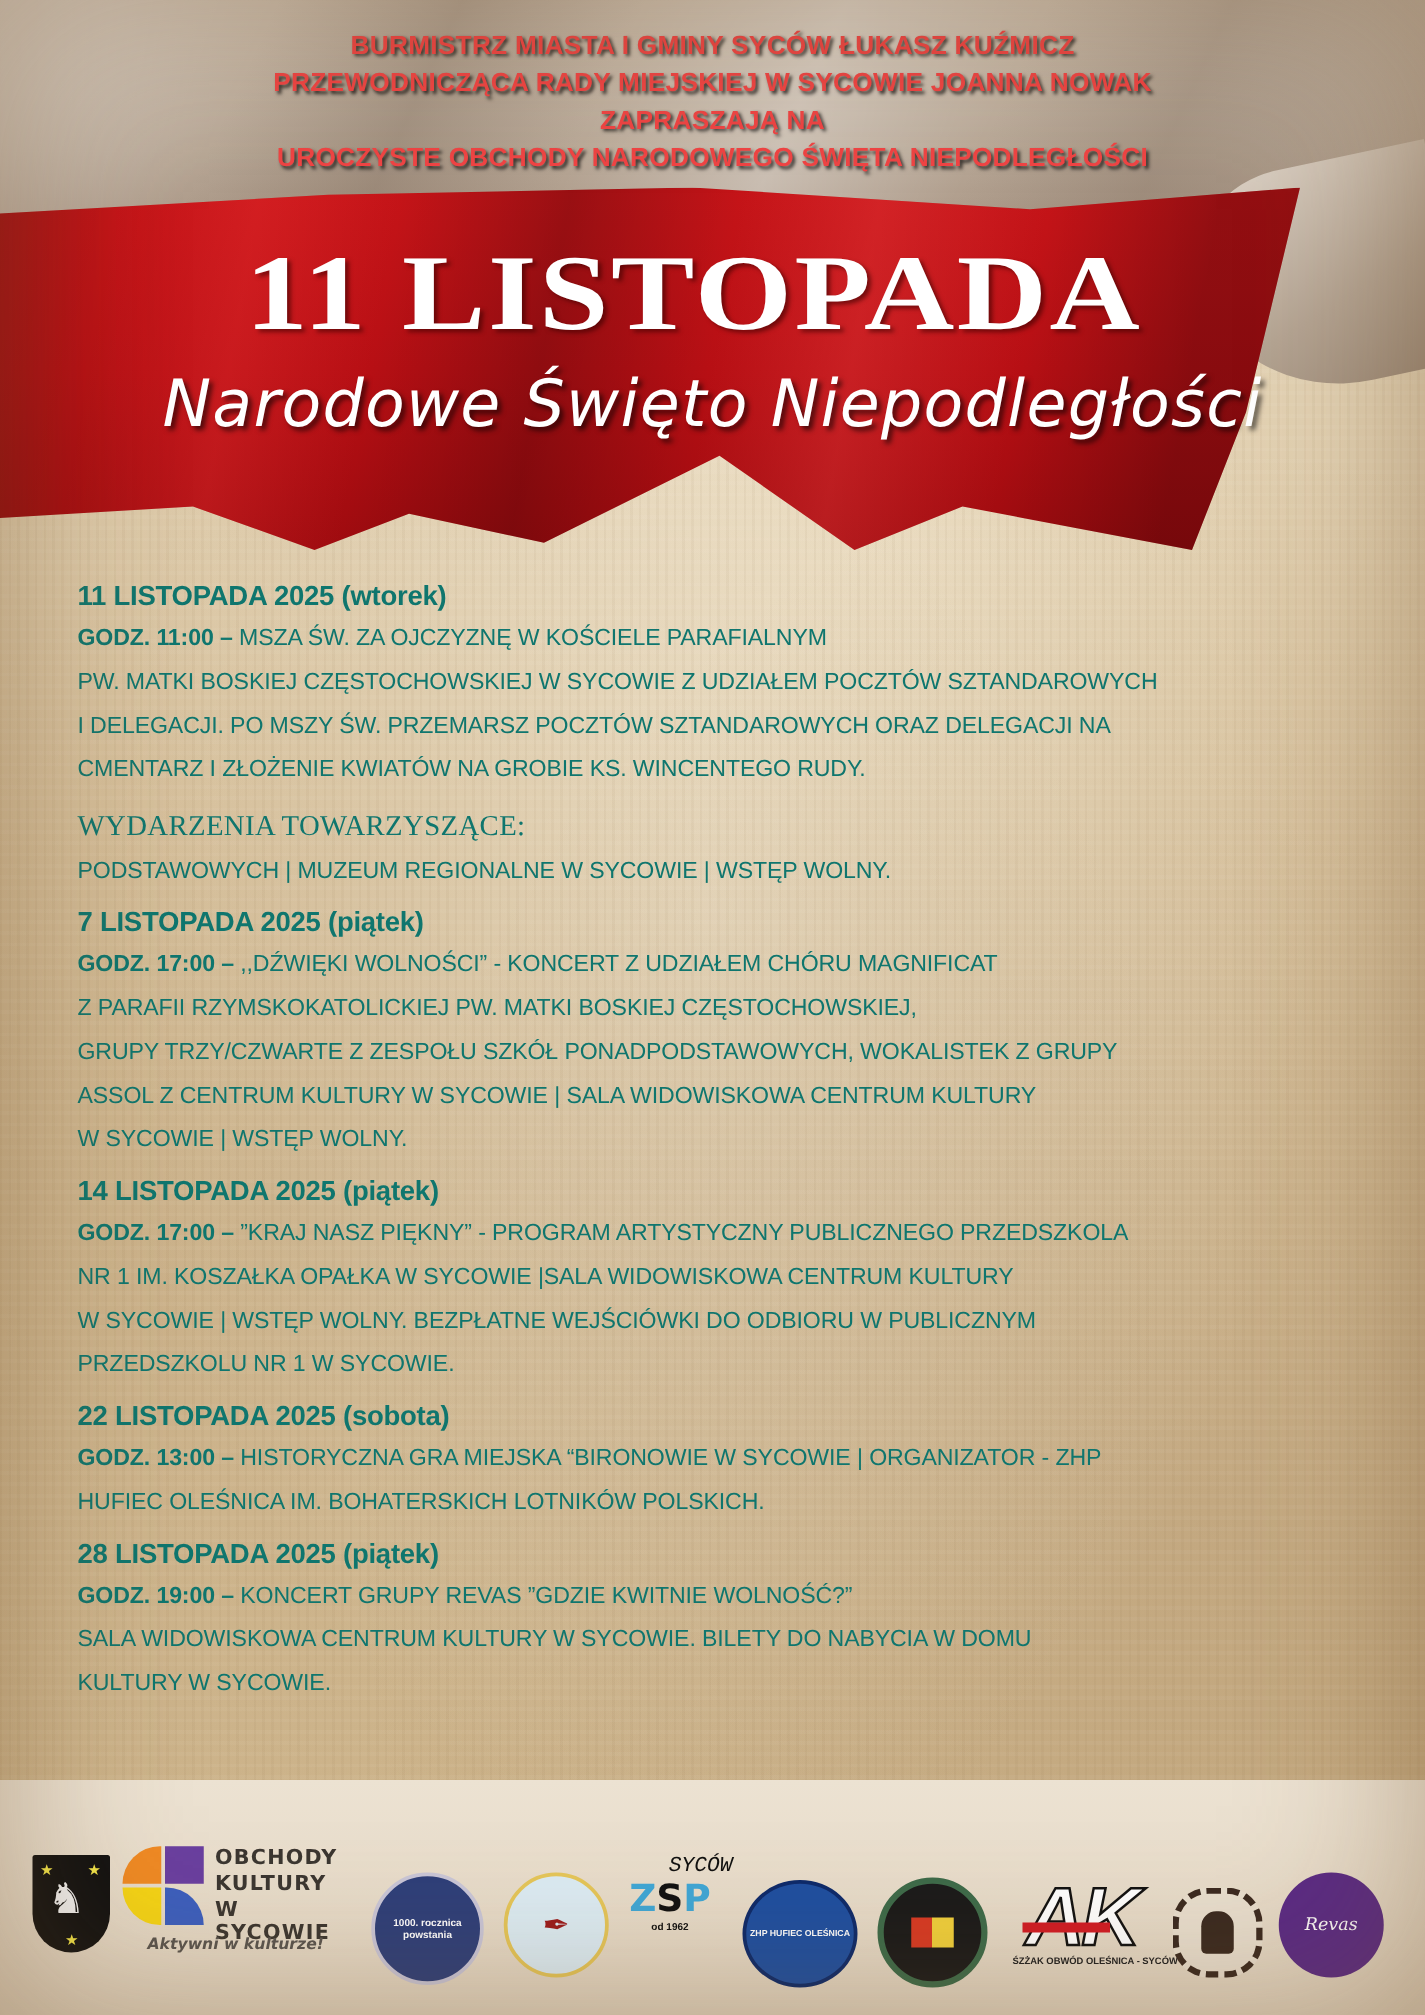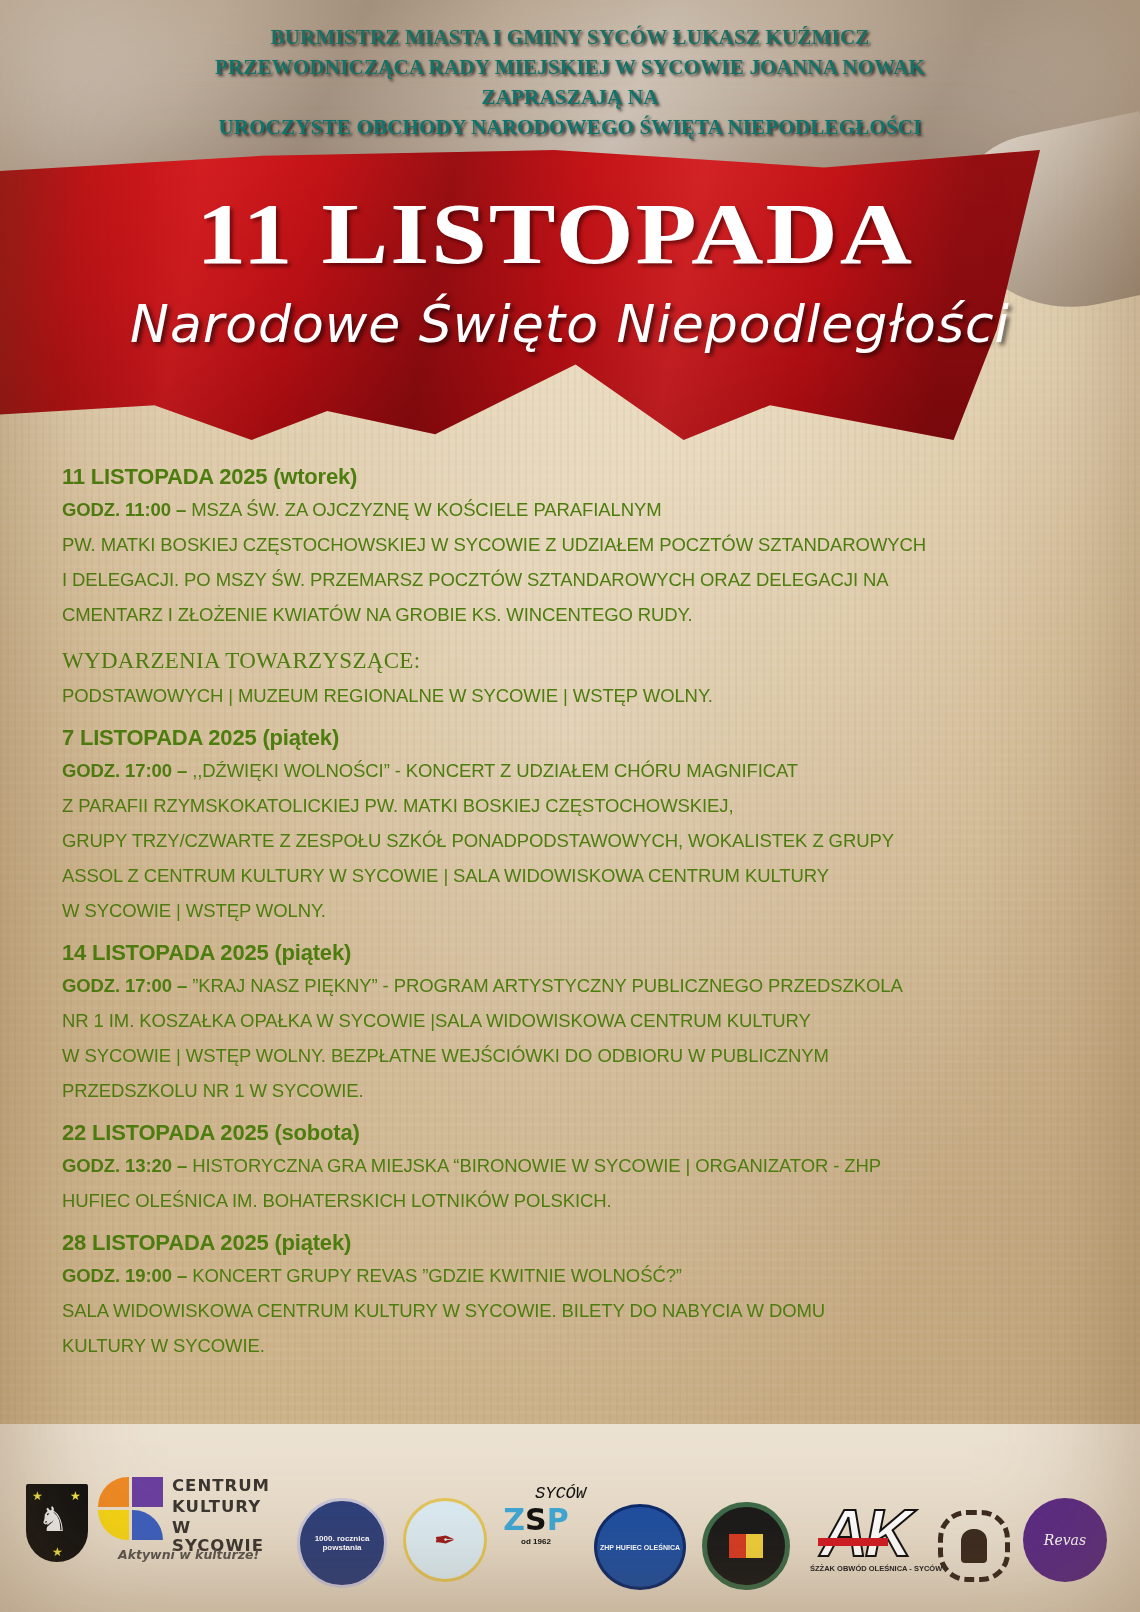--- a/index.html
+++ b/index.html
@@ -46,22 +46,22 @@
   }
   .flag-white-right {
     position: absolute; right: -20px; top: 130px; width: 200px; height: 180px;
     background: linear-gradient(160deg, #ddd3c7 0%, #b4a493 60%, #9d8b79 100%);
     border-radius: 40% 0 0 60%;
     transform: rotate(-12deg);
   }
 
   .invite {
     position: absolute; left: 0; top: 22px; width: 1140px; text-align: center;
-    color: #0f766e;
-    font-family: Liberation Serif, serif;
+    color: #ef4444;
+    font-family: Liberation Sans, sans-serif;
     font-weight: bold;
     font-size: 21px; line-height: 30px; letter-spacing: 0.2px;
     text-shadow: 2px 2px 3px rgba(0,0,0,0.75);
   }
   .invite div { white-space: nowrap; }
 
   .big-date {
     position: absolute; left: 0; top: 180px; width: 1110px; text-align: center;
     color: #fff;
     font-family: "Liberation Serif", "DejaVu Serif", serif;
@@ -75,21 +75,21 @@
     color: #fff;
     font-family: "DejaVu Sans", sans-serif;
     font-size: 52px; line-height: 64px; letter-spacing: 1px;
     text-shadow: 3px 3px 4px rgba(0,0,0,0.6);
     font-style: italic;
   }
 
   
   .programme {
     position: absolute; left: 62px; top: 462px; width: 1020px;
-    color: #4d7c0f;
+    color: #0f766e;
   }
   .event { margin-bottom: 10px; }
   .event-date {
     font-family: "Liberation Sans", sans-serif; font-weight: bold;
     font-size: 22px; line-height: 30px; letter-spacing: -0.2px;
   }
   .event-line {
     font-family: "Liberation Sans", sans-serif;
     font-size: 18.5px; line-height: 35px; letter-spacing: -0.1px; white-space: nowrap;
   }
@@ -186,21 +186,21 @@
   <div class="event">
     <div class="event-date">14 LISTOPADA 2025 (piątek)</div>
     <div class="event-line"><span class="time">GODZ. 17:00 –</span><span> ”KRAJ NASZ PIĘKNY” - PROGRAM ARTYSTYCZNY PUBLICZNEGO PRZEDSZKOLA</span></div>
     <div class="event-line">NR 1 IM. KOSZAŁKA OPAŁKA W SYCOWIE |SALA WIDOWISKOWA CENTRUM KULTURY</div>
     <div class="event-line">W SYCOWIE | WSTĘP WOLNY. BEZPŁATNE WEJŚCIÓWKI DO ODBIORU W PUBLICZNYM</div>
     <div class="event-line">PRZEDSZKOLU NR 1 W SYCOWIE.</div>
   </div>
 
   <div class="event">
     <div class="event-date">22 LISTOPADA 2025 (sobota)</div>
-    <div class="event-line"><span class="time">GODZ. 13:20 –</span><span> HISTORYCZNA GRA MIEJSKA “BIRONOWIE W SYCOWIE | ORGANIZATOR - ZHP</span></div>
+    <div class="event-line"><span class="time">GODZ. 13:00 –</span><span> HISTORYCZNA GRA MIEJSKA “BIRONOWIE W SYCOWIE | ORGANIZATOR - ZHP</span></div>
     <div class="event-line">HUFIEC OLEŚNICA IM. BOHATERSKICH LOTNIKÓW POLSKICH.</div>
   </div>
 
   <div class="event">
     <div class="event-date">28 LISTOPADA 2025 (piątek)</div>
     <div class="event-line"><span class="time">GODZ. 19:00 –</span><span> KONCERT GRUPY REVAS ”GDZIE KWITNIE WOLNOŚĆ?”</span></div>
     <div class="event-line">SALA WIDOWISKOWA CENTRUM KULTURY W SYCOWIE. BILETY DO NABYCIA W DOMU</div>
     <div class="event-line">KULTURY W SYCOWIE.</div>
   </div>
 </div>
@@ -212,21 +212,21 @@
     <span class="star" style="left:44px;top:6px;">★</span>
     <span class="star" style="left:26px;top:62px;">★</span>
     <span class="knight">♞</span>
   </div>
 
   <div class="logo ck">
     <div class="sq" style="left:0;top:0;background:#f08a24;border-radius:30px 0 0 0;"></div>
     <div class="sq" style="left:34px;top:0;background:#6a3fa0;"></div>
     <div class="sq" style="left:0;top:33px;background:#f6d516;border-radius:0 0 0 30px;"></div>
     <div class="sq" style="left:34px;top:33px;background:#3c5fbf;border-radius:0 30px 0 0;"></div>
-    <div class="t" style="top:0;">CENTRUM</div>
+    <div class="t" style="top:0;">OBCHODY</div>
     <div class="t" style="top:21px;">KULTURY</div>
     <div class="t" style="top:42px;">W SYCOWIE</div>
     <div class="slogan">Aktywni  w  kulturze!</div>
   </div>
 
   <div class="logo round l-1000">
     <span>1000. rocznica powstania</span>
   </div>
 
   <div class="logo round l-book">

